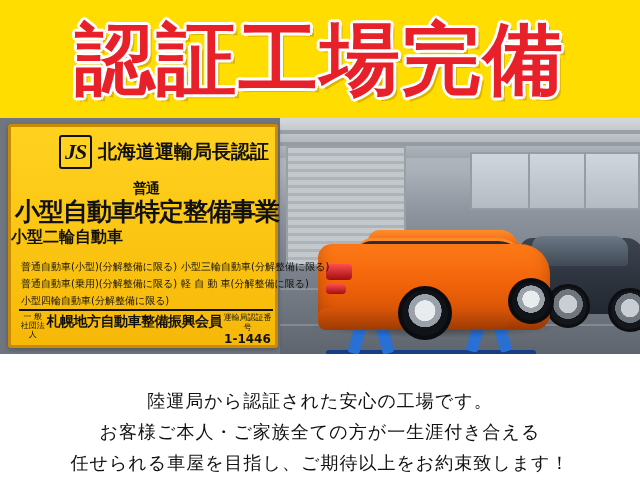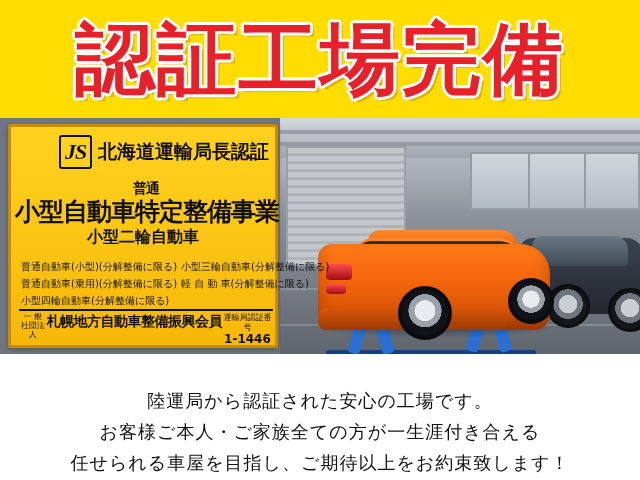--- a/index.html
+++ b/index.html
@@ -248,21 +248,20 @@
     line-height: 1.08;
     letter-spacing: -1px;
     white-space: nowrap;
   }
   .sign-main .small {
     font-size: 14px;
   }
   .sign-sub {
     position: absolute;
     left: 0; top: 100px; width: 100%;
-    text-align: center;
     font-family: "DejaVu Sans", sans-serif;
     font-weight: bold;
     font-size: 16px;
     color: #111;
   }
   .sign-grid {
     position: absolute;
     left: 10px; top: 124px; width: 250px;
     display: grid;
     grid-template-columns: 1fr 1fr;

